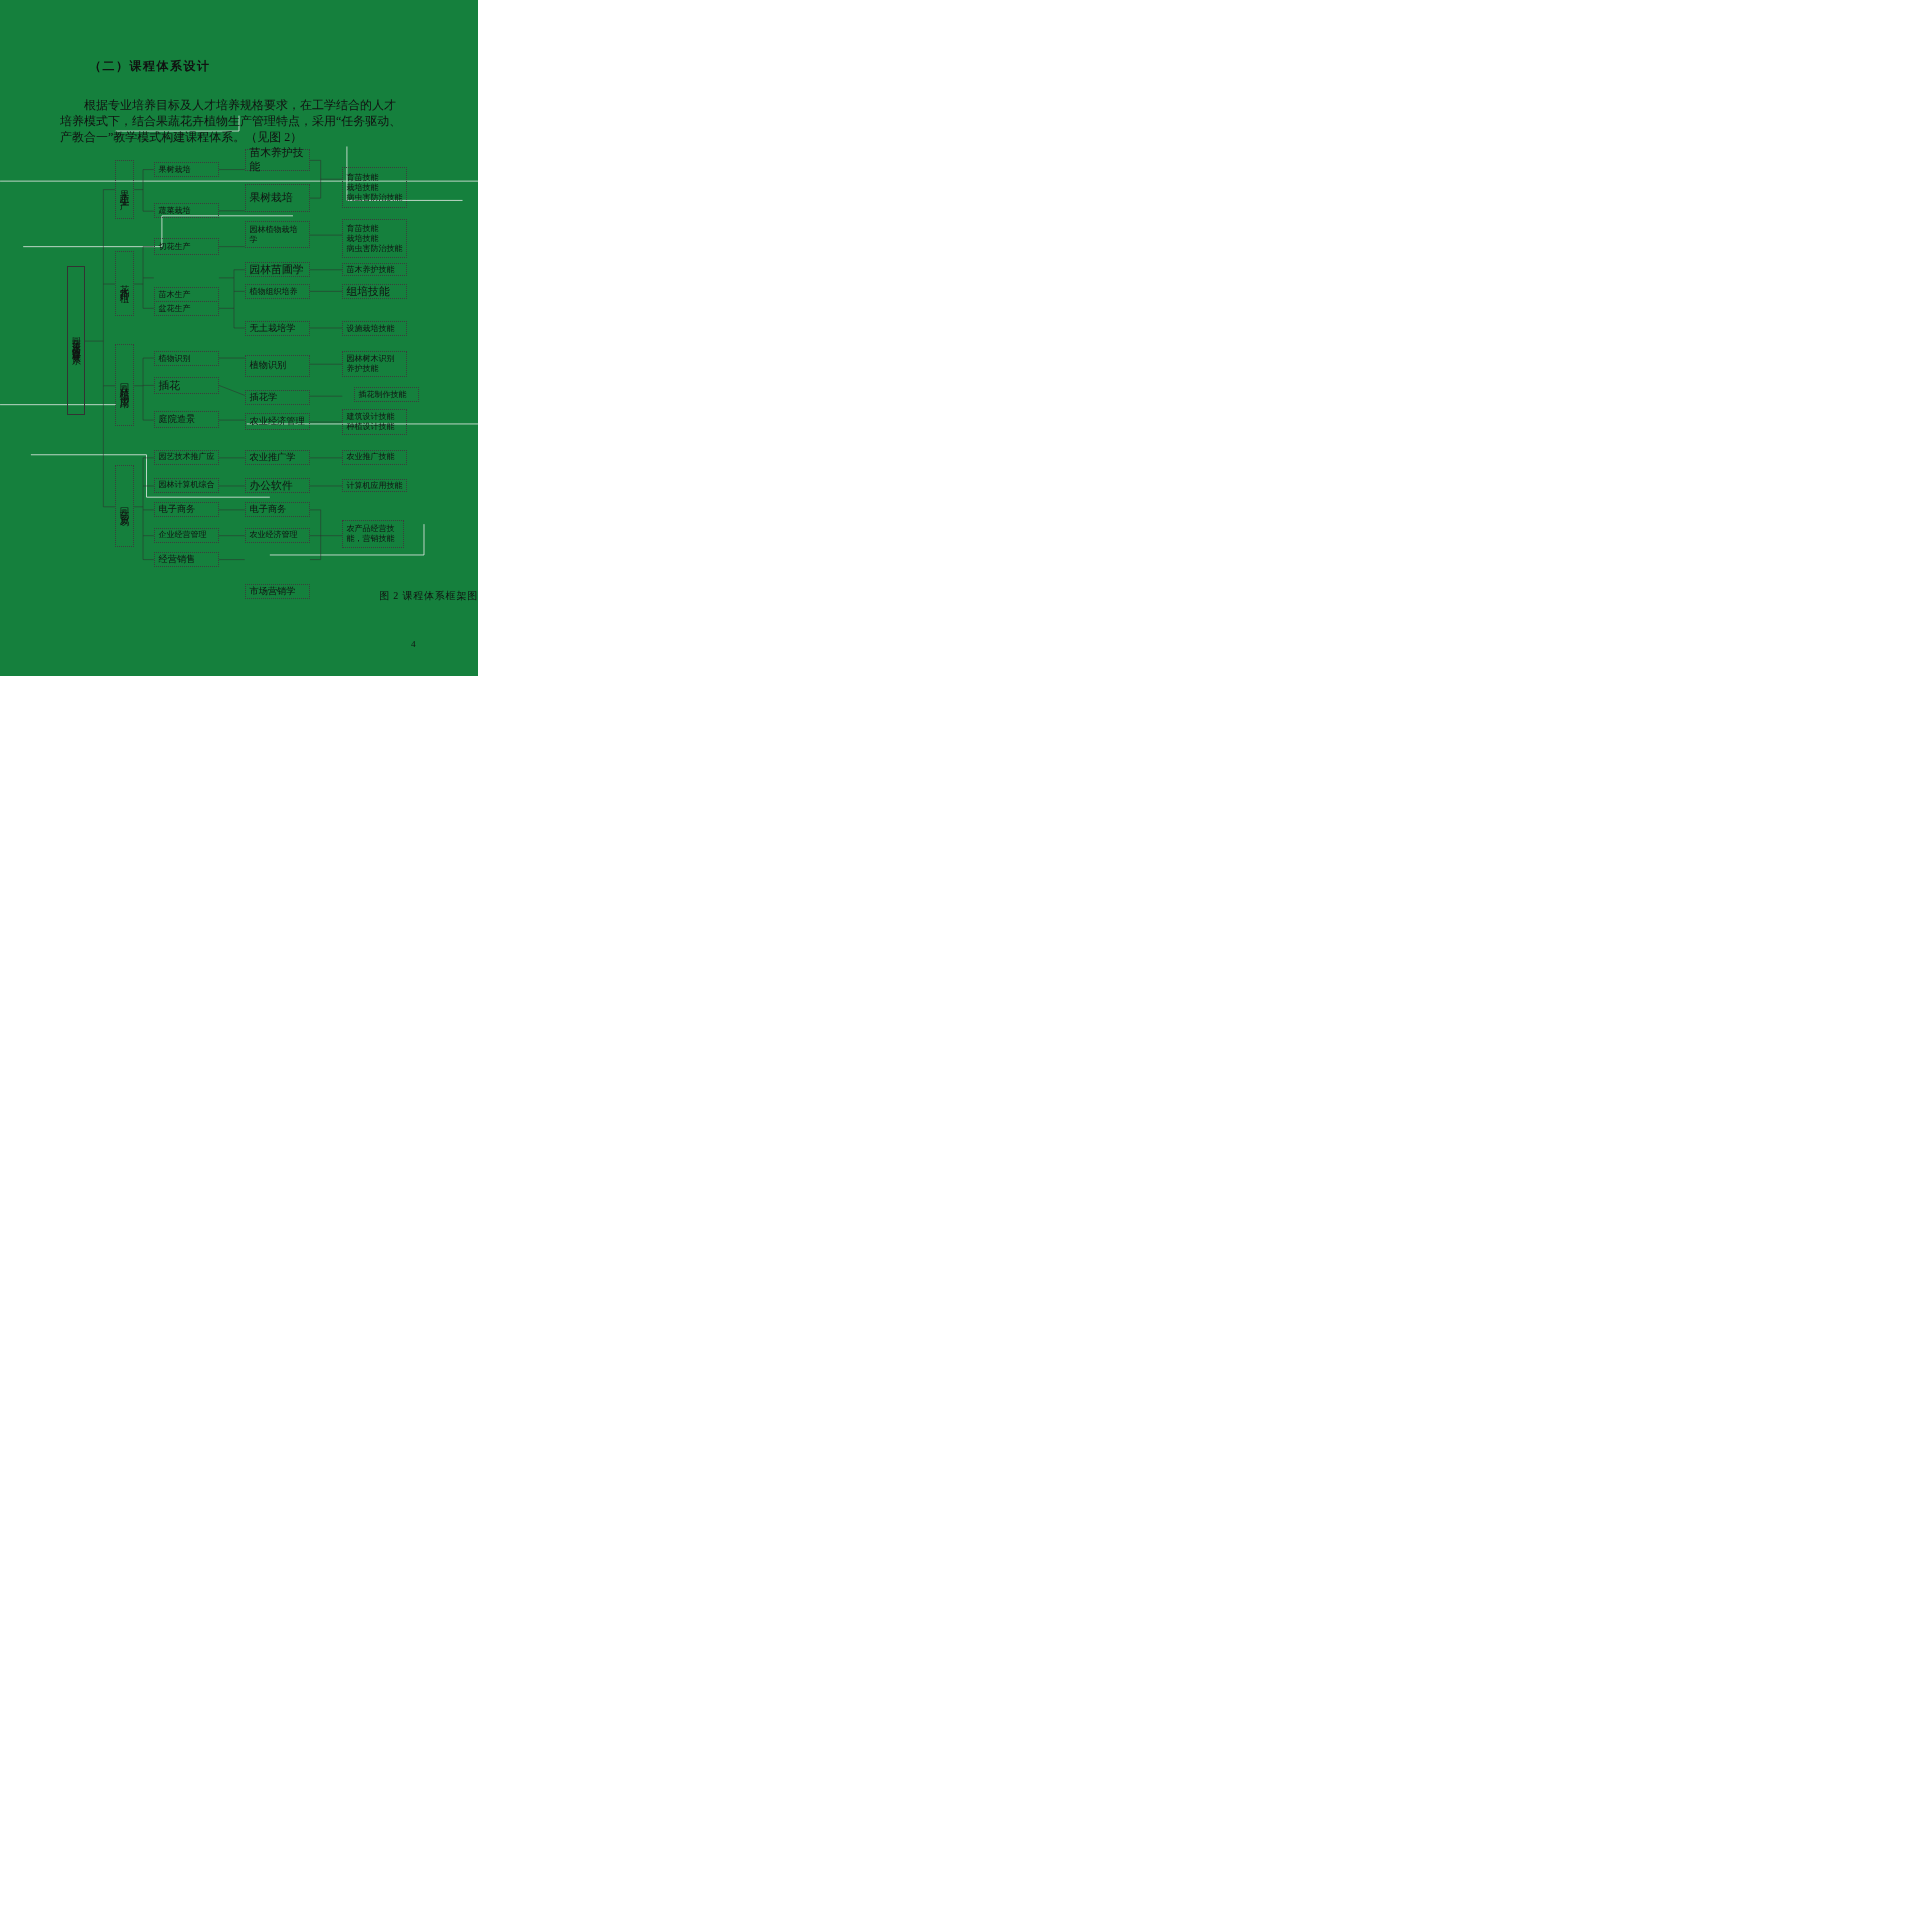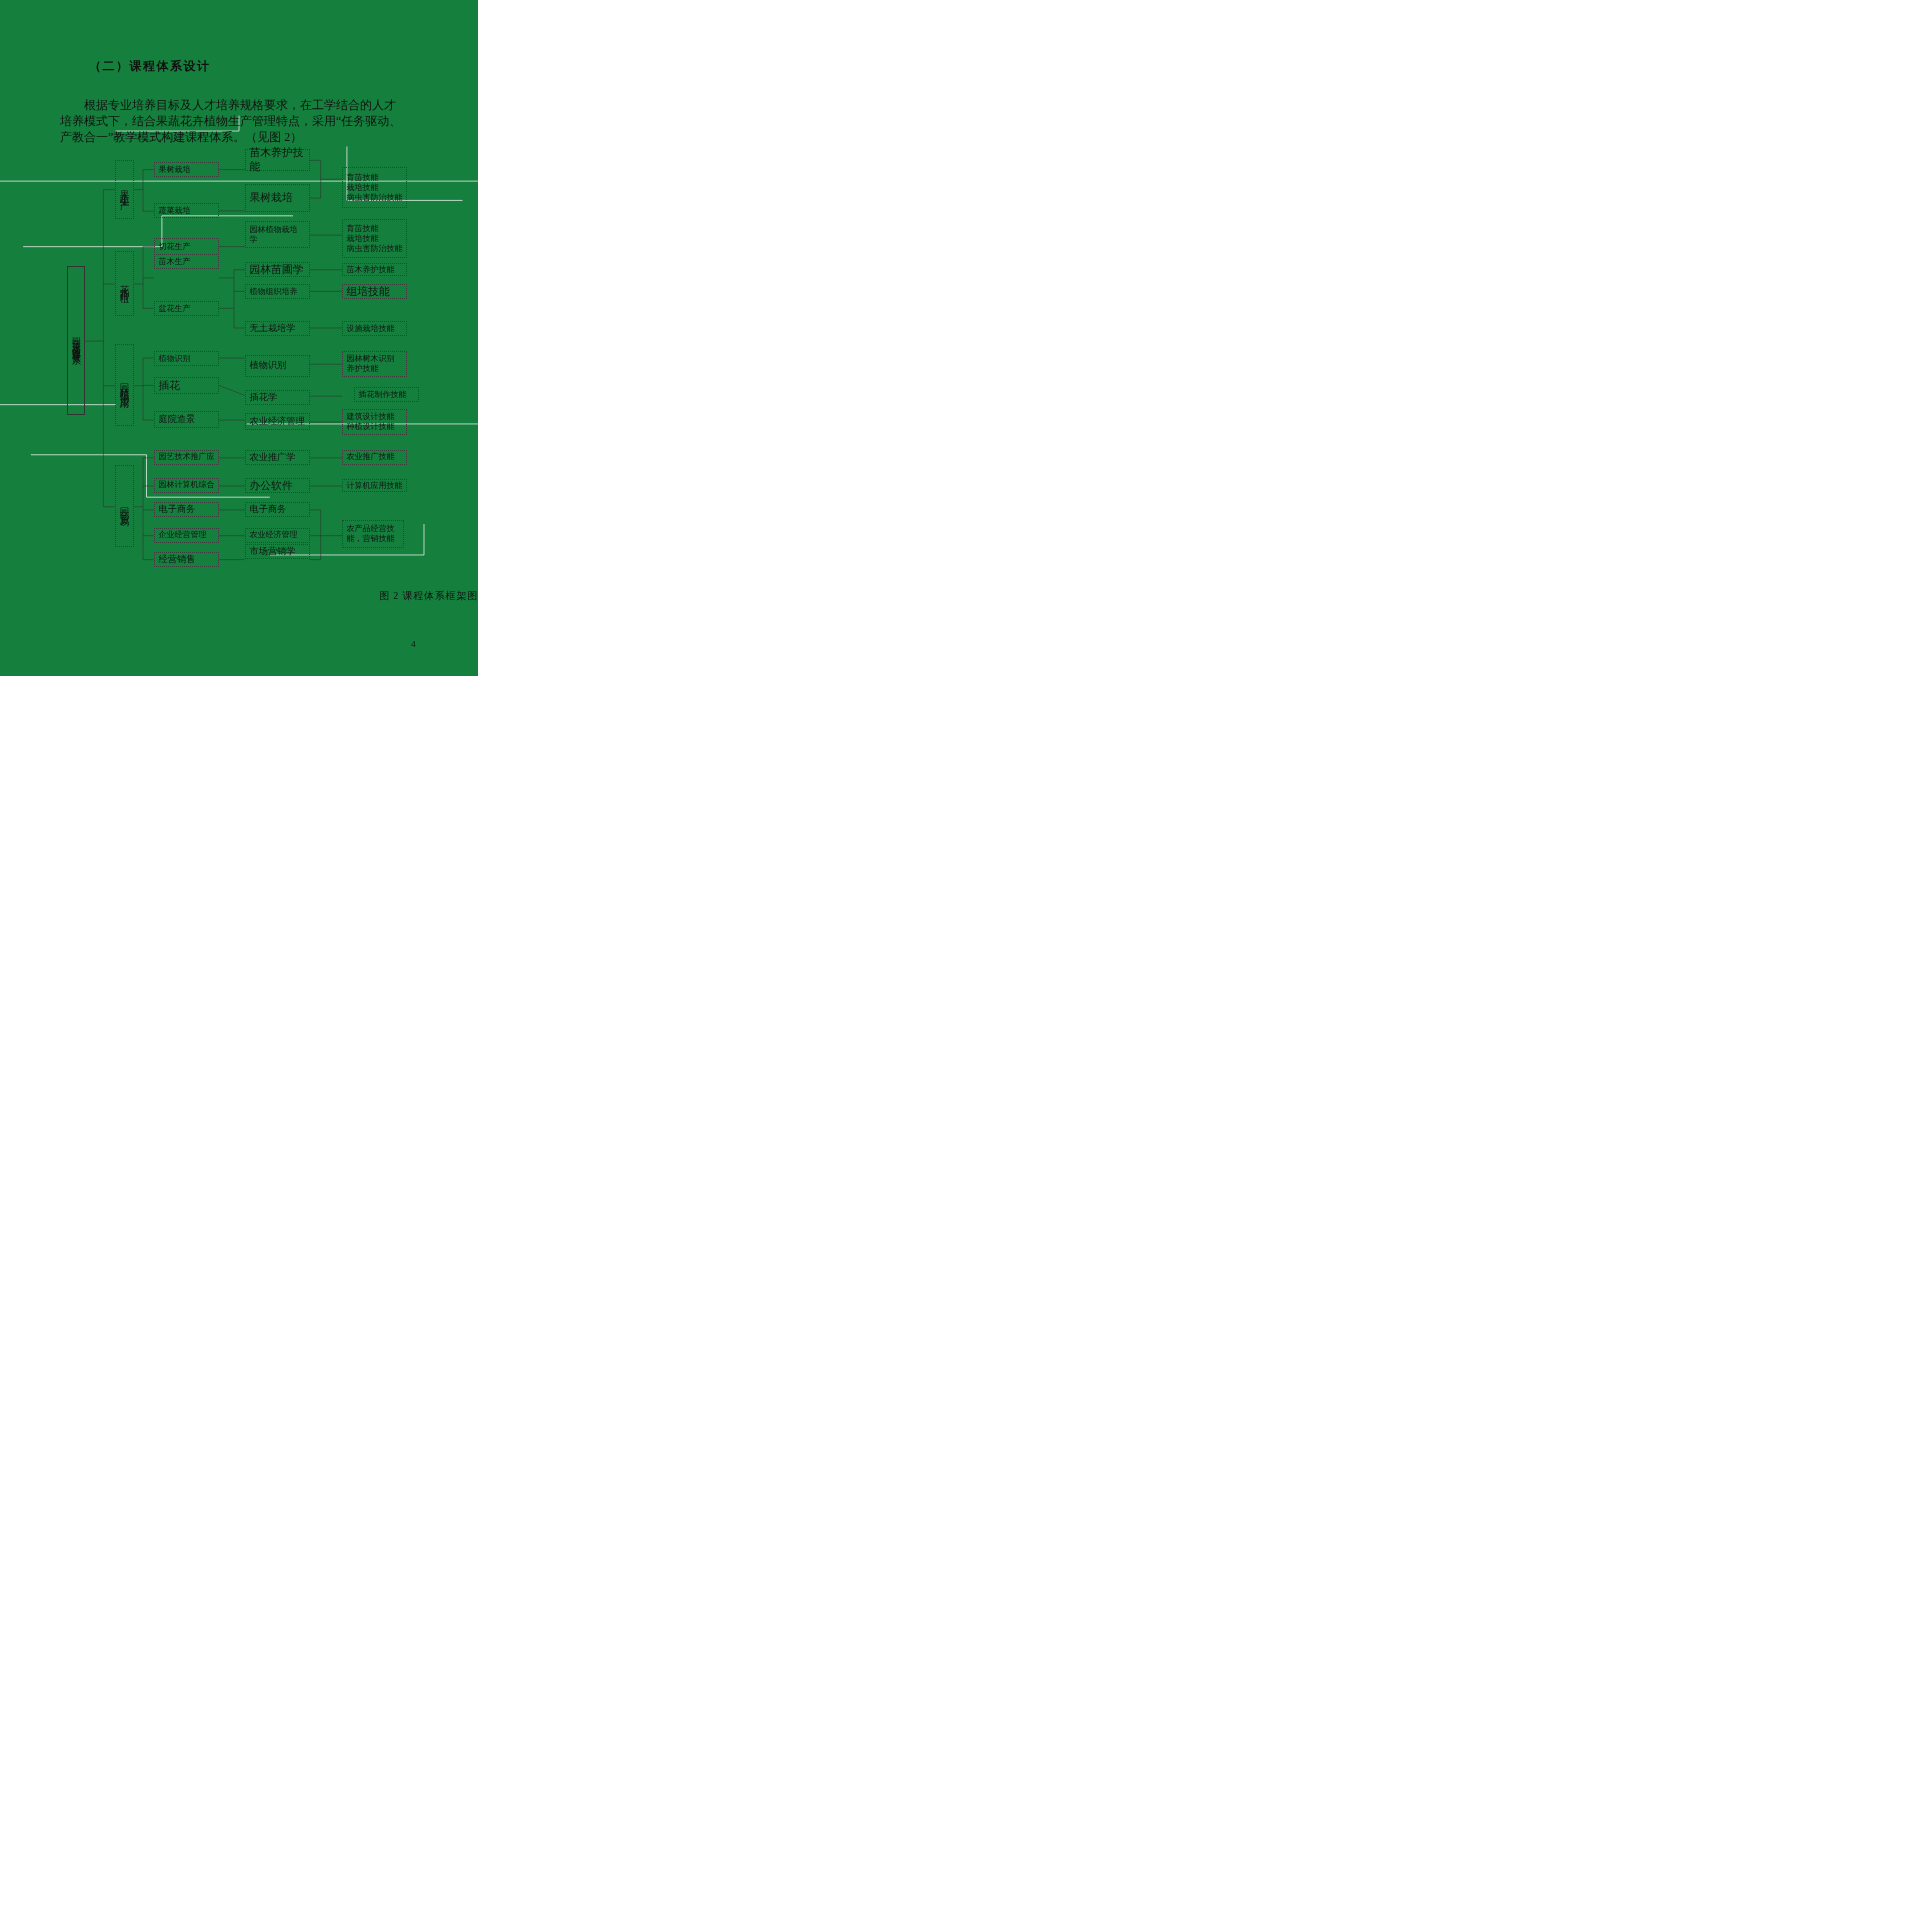--- a/index.html
+++ b/index.html
@@ -183,21 +183,21 @@
   <div class="box vbox" style="left:115px;top:344px;width:19px;height:82px">
     <span class="vtext">园林植物应用</span>
   </div>
   <div class="box vbox" style="left:115px;top:465px;width:19px;height:82px">
     <span class="vtext">园艺贸易</span>
   </div>
 
   <div class="box" style="left:154px;top:162px;width:65px;height:15px"><span>果树栽培</span></div>
   <div class="box" style="left:154px;top:203px;width:65px;height:15px"><span>蔬菜栽培</span></div>
   <div class="box" style="left:154px;top:238px;width:65px;height:17px"><span>切花生产</span></div>
-  <div class="box" style="left:154px;top:254px;width:65px;height:15px"><span>苗木生产</span></div>
+  <div class="box" style="left:154px;top:287px;width:65px;height:15px"><span>苗木生产</span></div>
   <div class="box" style="left:154px;top:301px;width:65px;height:15px"><span>盆花生产</span></div>
   <div class="box" style="left:154px;top:351px;width:65px;height:15px"><span>植物识别</span></div>
   <div class="box fs-lg" style="left:154px;top:377px;width:65px;height:17px"><span>插花</span></div>
   <div class="box fs-md" style="left:154px;top:411px;width:65px;height:17px"><span>庭院造景</span></div>
   <div class="box" style="left:154px;top:450px;width:65px;height:14.6px"><span>园艺技术推广应</span></div>
   <div class="box" style="left:154px;top:478px;width:65px;height:14.6px"><span>园林计算机综合</span></div>
   <div class="box fs-md" style="left:154px;top:502px;width:65px;height:14.6px"><span>电子商务</span></div>
   <div class="box" style="left:154px;top:528px;width:65px;height:14.6px"><span>企业经营管理</span></div>
   <div class="box fs-md" style="left:154px;top:552px;width:65px;height:14.6px"><span>经营销售</span></div>
 
@@ -208,21 +208,21 @@
   <div class="box fs-lg" style="left:245px;top:262px;width:65px;height:15.4px"><span>园林苗圃学</span></div>
   <div class="box" style="left:245px;top:284px;width:65px;height:15px"><span>植物组织培养</span></div>
   <div class="box fs-md" style="left:245px;top:321px;width:65px;height:15px"><span>无土栽培学</span></div>
   <div class="box fs-md" style="left:245px;top:355px;width:65px;height:21.6px"><span>植物识别</span></div>
   <div class="box fs-md" style="left:245px;top:390px;width:65px;height:15.4px"><span>插花学</span></div>
   <div class="box fs-md" style="left:245px;top:413px;width:65px;height:17px"><span>农业经济管理</span></div>
   <div class="box fs-md" style="left:245px;top:450px;width:65px;height:14.6px"><span>农业推广学</span></div>
   <div class="box fs-lg" style="left:245px;top:478px;width:65px;height:14.6px"><span>办公软件</span></div>
   <div class="box fs-md" style="left:245px;top:502px;width:65px;height:14.6px"><span>电子商务</span></div>
   <div class="box" style="left:245px;top:528px;width:65px;height:14.6px"><span>农业经济管理</span></div>
-  <div class="box fs-md" style="left:245px;top:544px;width:65px;height:14.6px"><span>市场营销学</span></div>
+  <div class="box fs-md" style="left:245px;top:584px;width:65px;height:14.6px"><span>市场营销学</span></div>
 
   <div class="box" style="left:342px;top:167px;width:65px;height:41px"><span>育苗技能
 栽培技能
 病虫害防治技能</span></div>
   <div class="box" style="left:342px;top:219px;width:65px;height:39px"><span>育苗技能
 栽培技能
 病虫害防治技能</span></div>
   <div class="box" style="left:342px;top:263px;width:65px;height:13px"><span>苗木养护技能</span></div>
   <div class="box fs-lg" style="left:342px;top:284px;width:65px;height:15px"><span>组培技能</span></div>
   <div class="box" style="left:342px;top:321px;width:65px;height:15px"><span>设施栽培技能</span></div>

